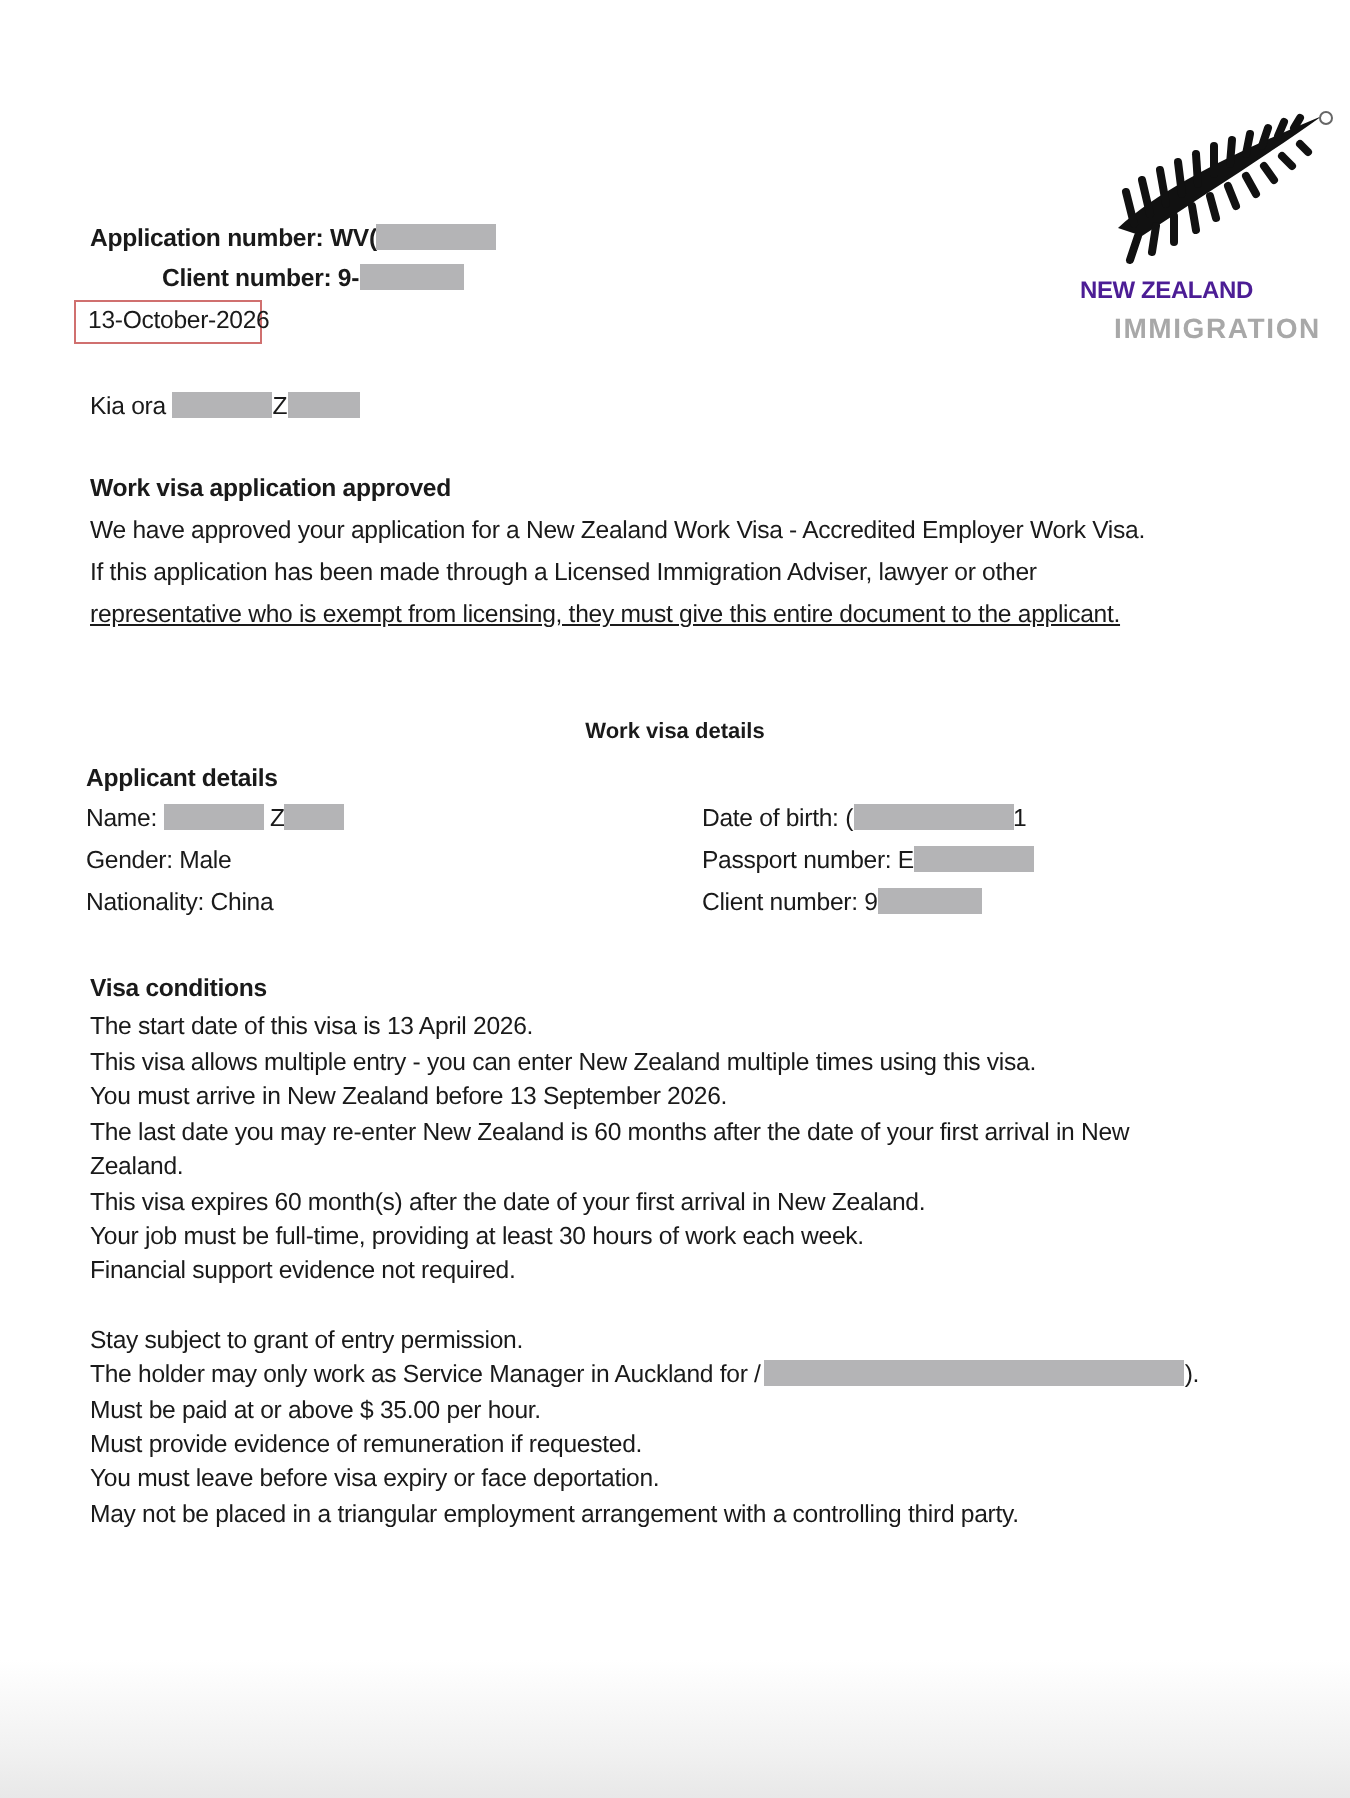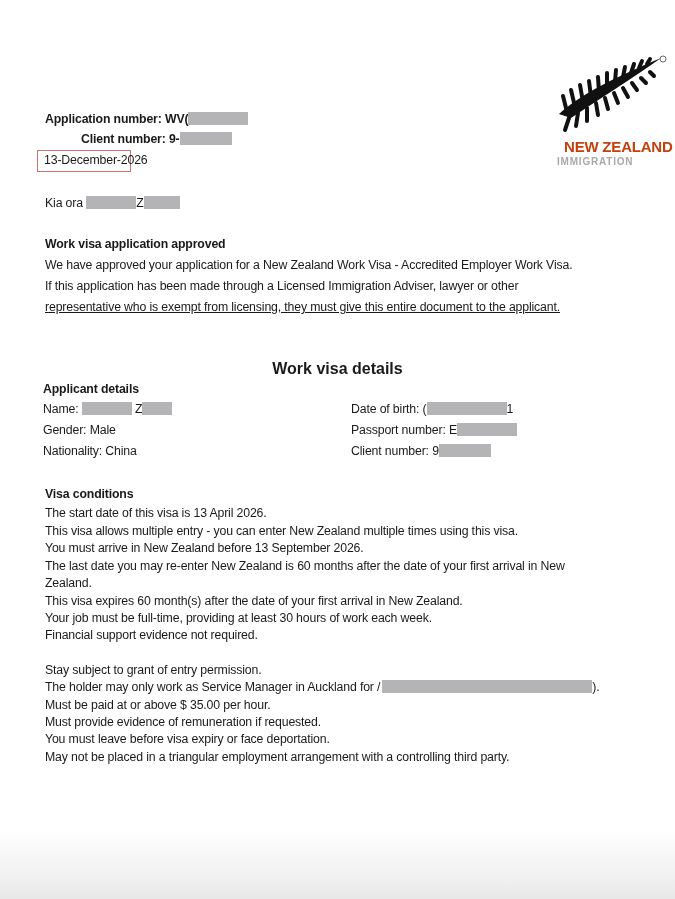--- a/index.html
+++ b/index.html
@@ -15,23 +15,23 @@
       background: linear-gradient(to bottom, rgba(255,255,255,0) 0%, #f0f0f0 70%, #e8e8e8 100%);
     }
     .line { position: absolute; font-size: 12.3px; line-height: 17px; white-space: nowrap; letter-spacing: -0.15px; }
     .b { font-weight: bold; text-align: right; }
     .redact { display: inline-block; background: #b4b4b6; height: 13px; vertical-align: -2px; }
     .datebox {
       position: absolute; left: 37px; top: 150px; width: 94px; height: 22px;
       border: 1.5px solid #d0706f; box-sizing: border-box;
     }
     .logo { position: absolute; left: 553px; top: 52px; width: 115px; height: 120px; }
-    .logo-title { position: absolute; left: 564px; top: 138px; font-size: 15px; font-weight: bold; letter-spacing: -0.2px; color: #c2410c; white-space: nowrap; }
-    .logo-sub { position: absolute; left: 557px; top: 156px; font-size: 10px; font-weight: bold; letter-spacing: 0.8px; color: #a8a8a8; white-space: nowrap; text-align: right; }
-    .center { position: absolute; left: 0; width: 675px; text-align: center; top: 360px; font-size: 16px; font-weight: bold; }
+    .logo-title { position: absolute; left: 540px; top: 138px; font-size: 12px; font-weight: bold; letter-spacing: -0.2px; color: #4c1d95; white-space: nowrap; }
+    .logo-sub { position: absolute; left: 557px; top: 156px; font-size: 14px; font-weight: bold; letter-spacing: 0.8px; color: #a8a8a8; white-space: nowrap; text-align: right; }
+    .center { position: absolute; left: 0; width: 675px; text-align: center; top: 360px; font-size: 11px; font-weight: bold; }
   </style>
 </head>
 <body>
 
 <div class="page">
 
   <svg class="logo" viewBox="0 0 115 120">
     <path d="M6 62 C 30 40, 70 22, 108 6 C 80 26, 48 46, 18 66 Z" fill="#111"></path>
     <g stroke="#111" stroke-width="4" stroke-linecap="round" fill="none">
       <path d="M14 60 L 10 44"></path>
@@ -61,21 +61,21 @@
   <div class="logo-title">NEW ZEALAND</div>
   <div class="logo-sub">IMMIGRATION</div>
 
   <div class="line b" style="left:45px; top:111px;">
     <span>Application number: WV(</span><span class="redact" style="width:60px;"></span>
   </div>
   <div class="line b" style="left:45px; top:131px;margin-left:36px;">
     <span>Client number: 9-</span><span class="redact" style="width:52px;"></span>
   </div>
   <div class="datebox"></div>
-  <div class="line" style="left:44px; top:152px;">13-December-2026</div>
+  <div class="line" style="left:44px; top:152px;">13-October-2026</div>
 
   <div class="line" style="left:45px; top:195px;">
     <span>Kia ora</span>
     <span class="redact" style="width:50px;"></span><span>Z</span><span class="redact" style="width:36px;"></span>
   </div>
 
   <div class="line b" style="left:45px; top:236px;">Work visa application approved</div>
   <div class="line" style="left:45px; top:257px;">We have approved your application for a New Zealand Work Visa - Accredited Employer Work Visa.</div>
   <div class="line" style="left:45px; top:278px;">If this application has been made through a Licensed Immigration Adviser, lawyer or other</div>
   <div class="line" style="left:45px; top:299px;text-decoration:underline;">representative who is exempt from licensing, they must give this entire document to the applicant.</div>

